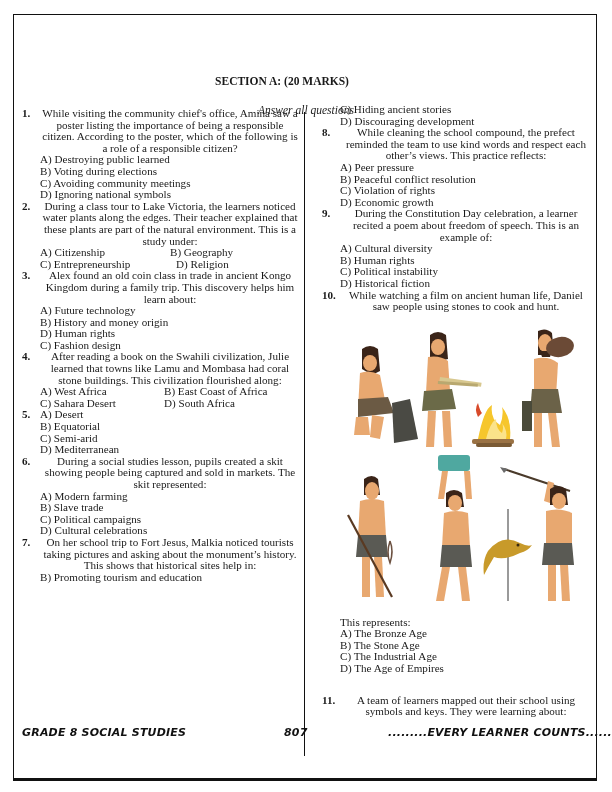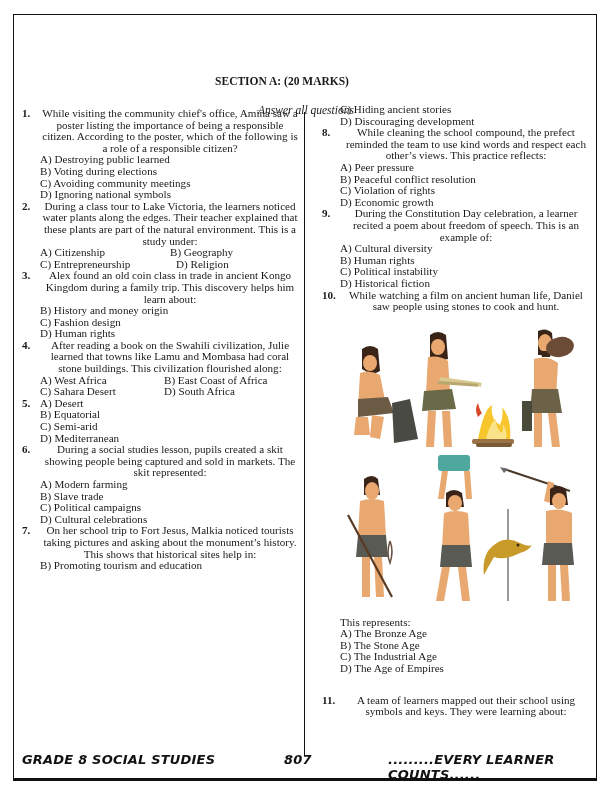--- a/index.html
+++ b/index.html
@@ -28,22 +28,22 @@
 
   .cont { padding-left:18px; }
   .cont .opt { display:block; }
 
   .figure { position:relative; width:232px; height:282px; margin:16px 0 0 20px; }
   .figure svg { display:block; }
 
   .represents { margin-top:6px; padding-left:18px; }
   .q11 { margin-top:20px; }
 
-  .footer { position:absolute; top:752px; font-family:"DejaVu Sans", sans-serif;
-            font-weight:bold; font-size:13px; letter-spacing:0.2px; color:#111; }
+  .footer { position:absolute; top:726px; font-family:"DejaVu Sans", sans-serif;
+            font-weight:bold; font-size:11px; letter-spacing:0.2px; color:#111;text-align:center; }
   .footer-left { left:22px; font-style:italic; }
   .footer-center { left:284px; font-style:italic; }
   .footer-right { left:388px; font-style:italic; }
 </style>
 </head>
 <body>
 
 <div class="page-border"></div>
 <div class="section-title">SECTION A: (20 MARKS)</div>
 <div class="instruction">Answer all questions</div>
@@ -69,23 +69,24 @@
     </div>
     <div class="opt-row">
       <span class="opt">C) Entrepreneurship</span>
       <span class="opt right" style="padding-left:12px">D) Religion</span>
     </div>
   </div>
 
   <div class="q">
     <span class="num">3.</span>
     <span class="stem">Alex found an old coin class in trade in ancient Kongo Kingdom during a family trip. This discovery helps him learn about:</span>
+    <span class="opt">A) Future technology</span>
     <span class="opt">B) History and money origin</span>
+    <span class="opt">D) Human rights</span>
     <span class="opt">C) Fashion design</span>
-    <span class="opt">D) Human rights</span>
   </div>
 
   <div class="q">
     <span class="num">4.</span>
     <span class="stem">After reading a book on the Swahili civilization, Julie learned that towns like Lamu and Mombasa had coral stone buildings. This civilization flourished along:</span>
     <div class="opt-row">
       <span class="opt">A) West Africa</span>
       <span class="opt right" style="margin-left:-6px">B) East Coast of Africa</span>
     </div>
     <div class="opt-row">

